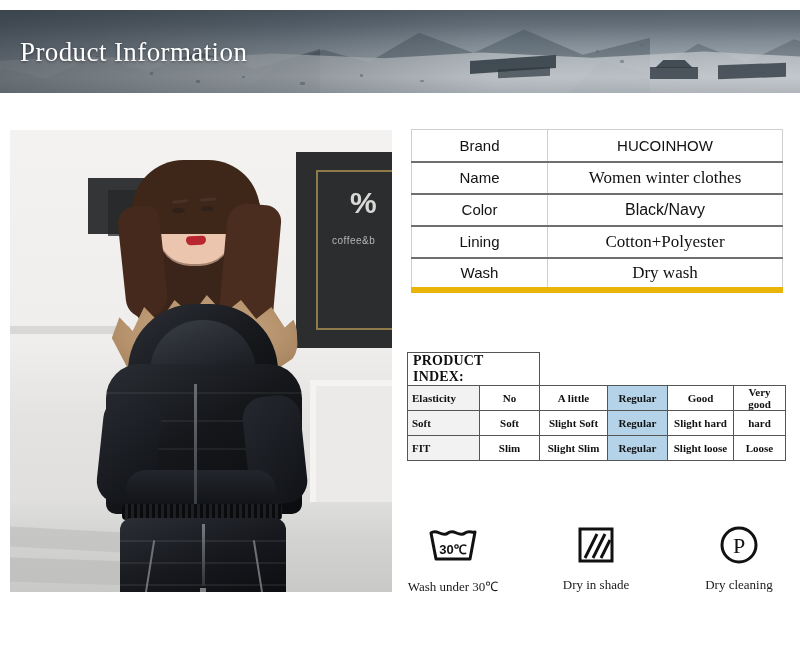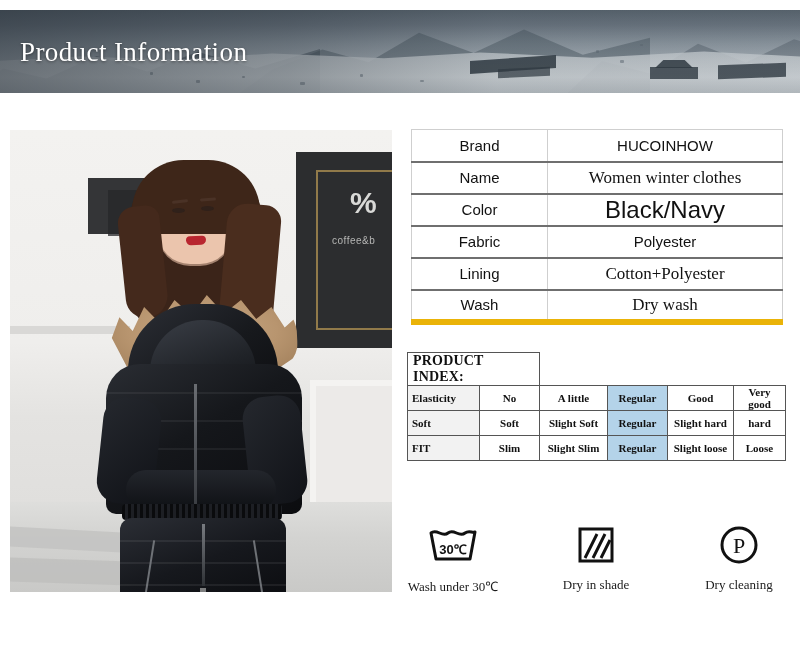--- a/index.html
+++ b/index.html
@@ -178,21 +178,21 @@
     vertical-align: middle;
     color: #111;
     background: #fff;
   }
   .spec-table tr:first-child td { border-top: 1px solid #cfcfcf; }
   .spec-table tr:last-child td  { border-bottom: 6px solid #eab308; }
   .spec-key { width: 136px; font-size: 15px; font-family: Liberation Sans, sans-serif; }
   .spec-val { font-size: 15px; }
   .v-sans  { font-family: "Liberation Sans", sans-serif; }
   .v-serif { font-family: "Liberation Serif", serif; font-size: 17px; }
-  .v-big   { font-family: "Liberation Sans", sans-serif; font-size: 24px; }
+  .v-big   { font-family: "Liberation Sans", sans-serif; font-size: 16px; }
 
   
   .index-table {
     position: absolute; left: 407px; top: 352px;
     width: 378px;
     border-collapse: collapse;
     table-layout: fixed;
     font-family: "Liberation Serif", serif;
     font-weight: bold;
   }
@@ -336,24 +336,20 @@
       </tr>
       <tr>
         <td class="spec-key">Name</td>
         <td class="spec-val v-serif">Women winter clothes</td>
       </tr>
       <tr>
         <td class="spec-key">Color</td>
         <td class="spec-val v-big">Black/Navy</td>
       </tr>
       <tr>
-        <td class="spec-key">Fabric</td>
-        <td class="spec-val v-sans">Polyester</td>
-      </tr>
-      <tr>
         <td class="spec-key">Lining</td>
         <td class="spec-val v-serif">Cotton+Polyester</td>
       </tr>
       <tr>
         <td class="spec-key">Wash</td>
         <td class="spec-val v-serif">Dry wash</td>
       </tr>
     </tbody>
   </table>
 

